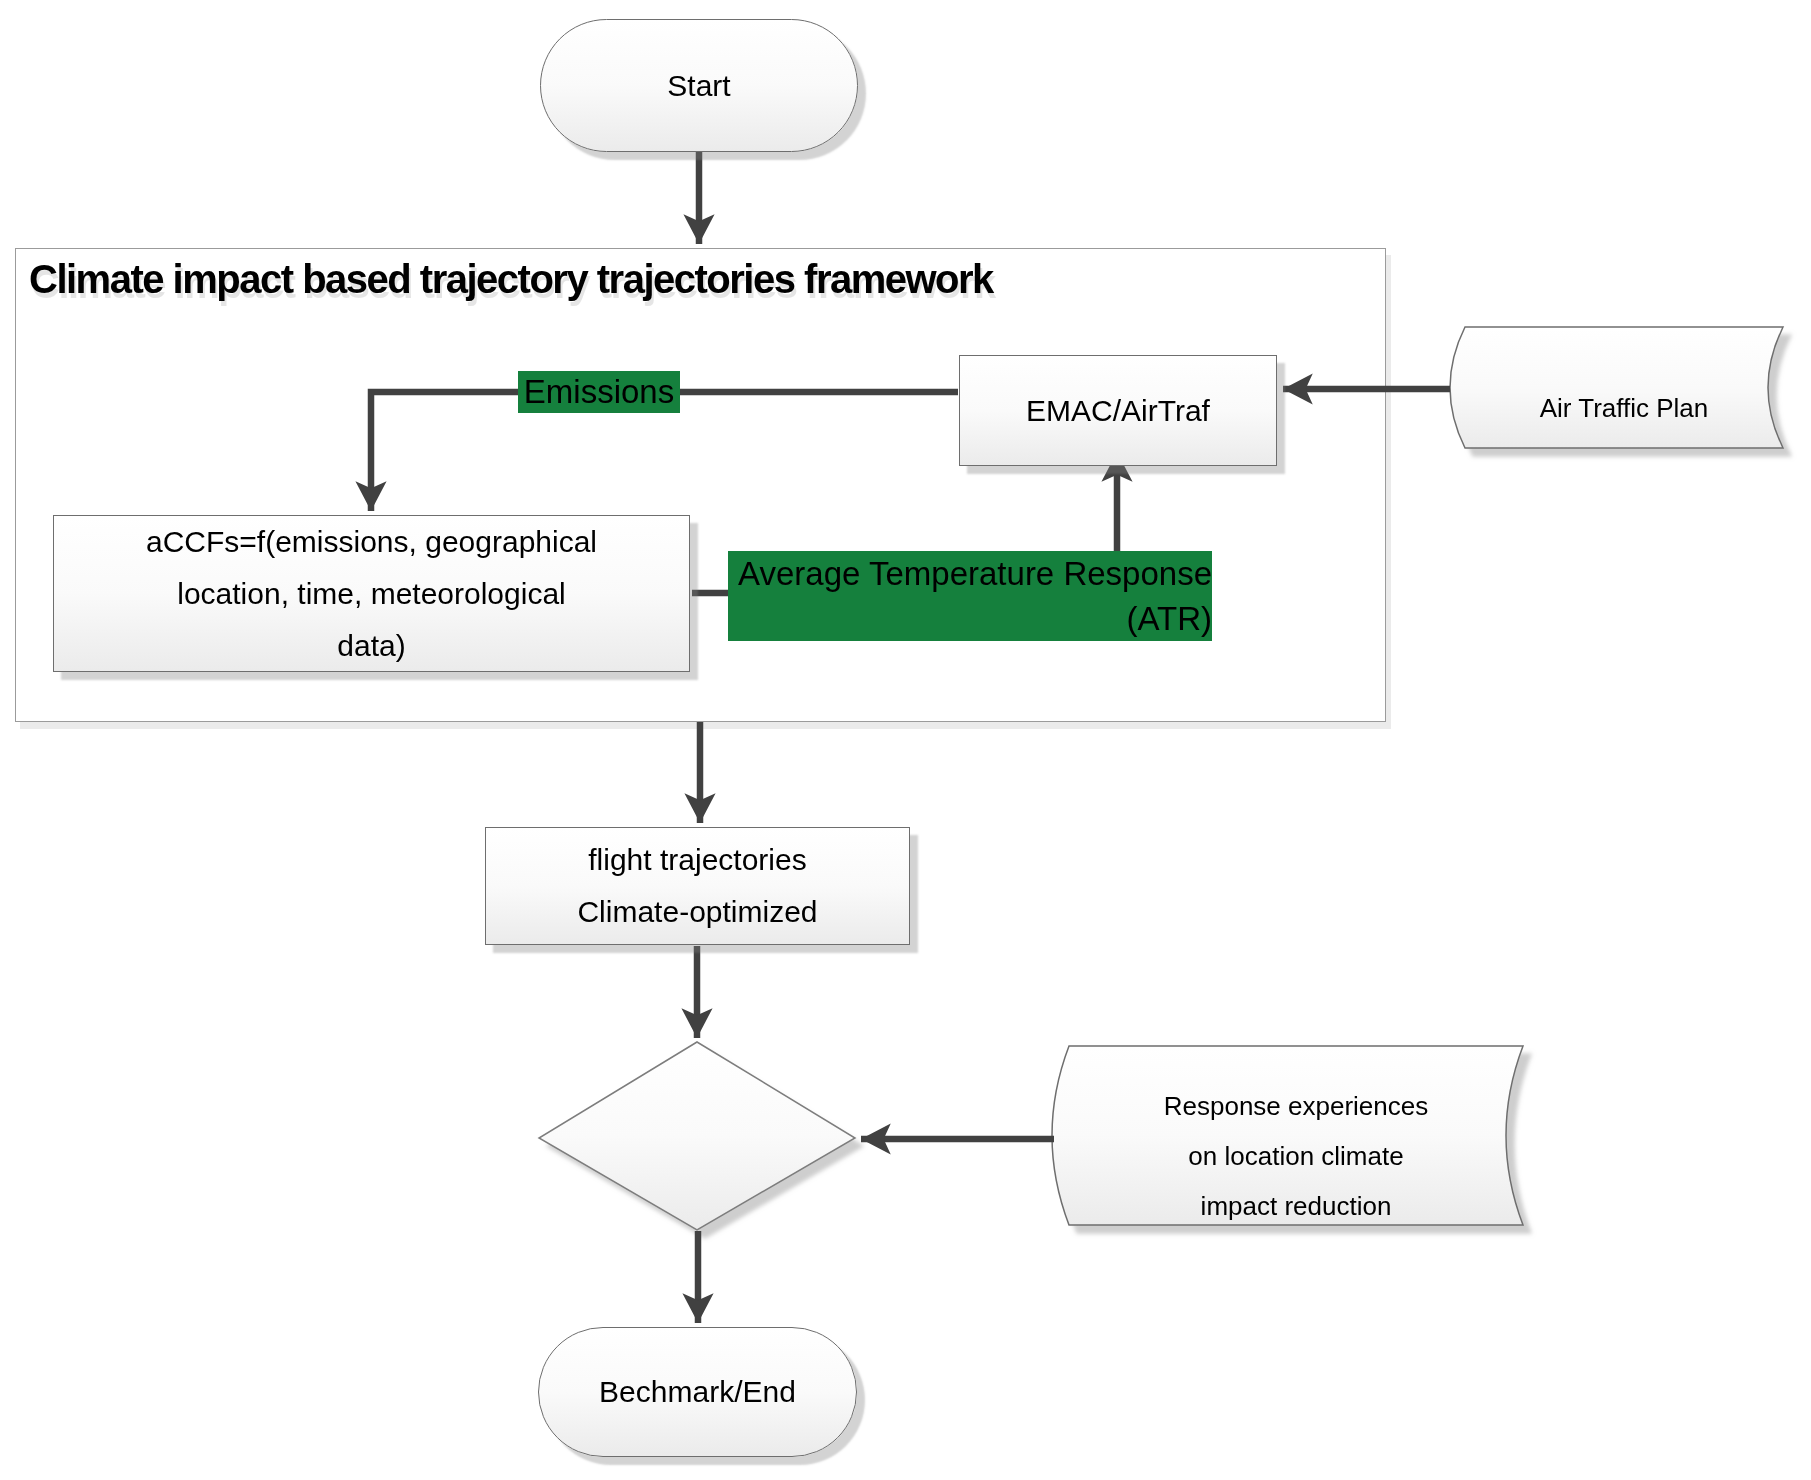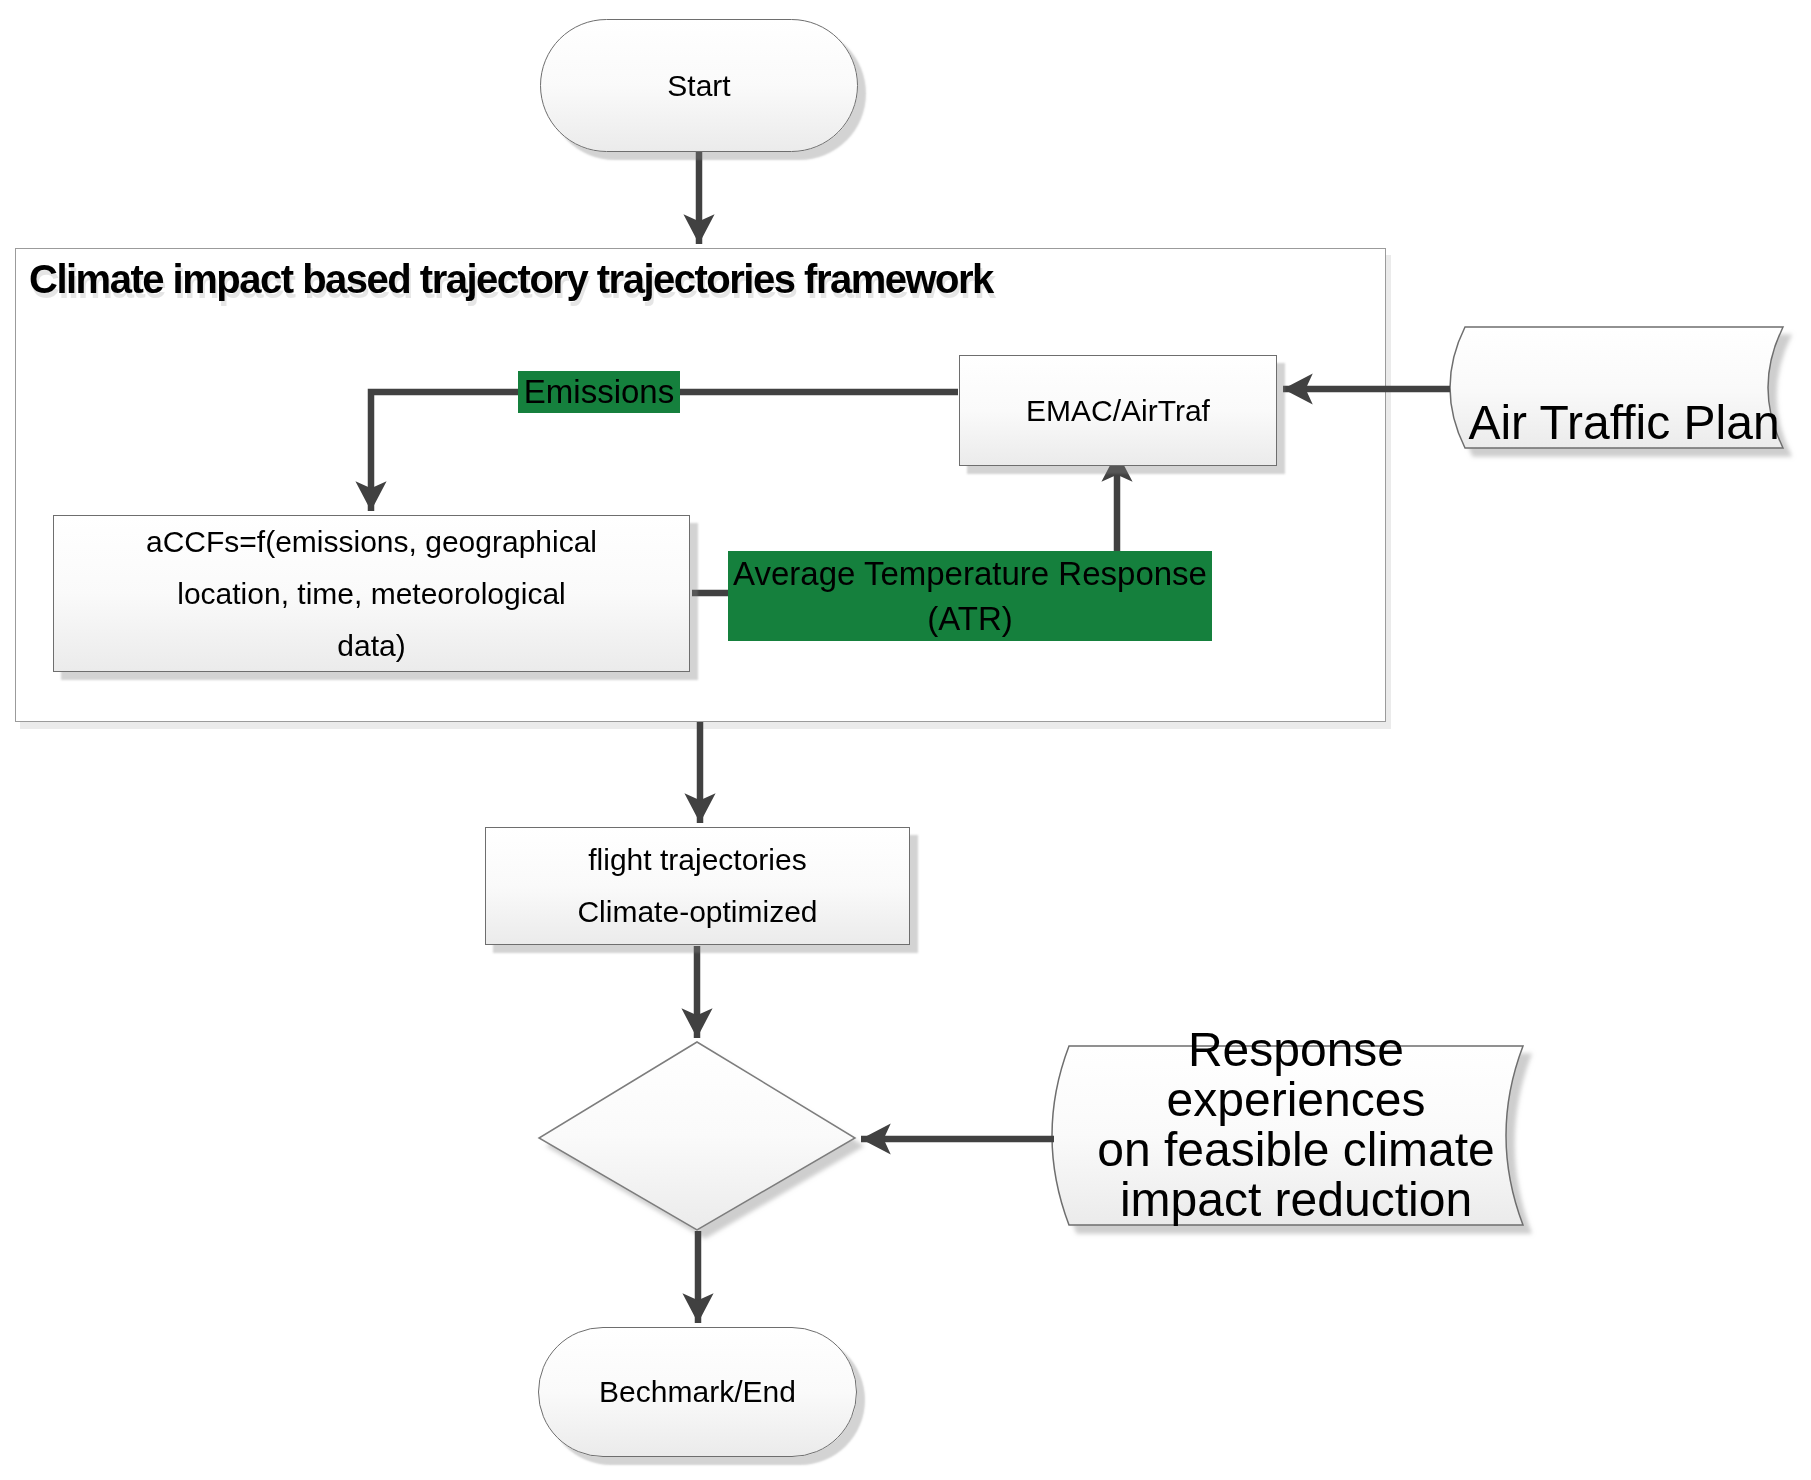--- a/index.html
+++ b/index.html
@@ -26,38 +26,38 @@
   .node {
     position:absolute; display:flex; align-items:center; justify-content:center;
     text-align:center; border:1.5px solid #6e6e6e;
     background:linear-gradient(180deg,#ffffff 0%,#fafafa 50%,#ebebeb 100%);
     box-shadow:8px 8px 2px rgba(130,130,130,0.35);
     font-size:30px; line-height:52px; z-index:3;
   }
   .terminator { border-radius:68px; }
   .overlay {
     position:absolute; display:flex; flex-direction:column;
-    align-items:center; justify-content:flex-end; text-align:center;
-    font-size:48px; line-height:50px; z-index:3;
+    align-items:center; justify-content:center; text-align:center;
+    font-size:26px; line-height:50px; z-index:3;margin-top:20px;
   }
   .edge-label {
     position:absolute; background:#15803d; text-align:center;
     font-size:33px; z-index:3; display:flex; flex-direction:column;
     align-items:center; justify-content:center;
   }
   #start-node    { left:540px; top:19px;  width:318px; height:133px; }
   #emac-node     { left:959px; top:355px; width:318px; height:111px; }
   #accfs-node    { left:53px;  top:515px; width:637px; height:157px; }
   #climate-node  { left:485px; top:827px; width:425px; height:118px; }
   #verified-node { left:538px; top:1327px; width:319px; height:130px; border-radius:65px; }
   #atp-label     { left:1465px; top:327px;  width:318px; height:121px; }
   #diamond-label { left:552px;  top:1086px; width:290px; height:100px; line-height:48px; }
   #prev-label    { left:1069px; top:1046px; width:454px; height:179px; }
   #emissions-label { left:518px; top:371px; width:162px; height:42px; line-height:42px; }
-  #atr-label       { left:728px; top:551px; width:484px; height:90px;  line-height:45px; }
+  #atr-label       { left:728px; top:551px; width:484px; height:90px;  line-height:45px;align-items:flex-end; }
 </style>
 </head>
 <body>
 
 <div class="canvas">
 
   <div class="frame">
     <div class="frame-title">Climate impact based trajectory trajectories framework</div>
   </div>
 
@@ -121,21 +121,21 @@
     <span>Bechmark/End</span>
   </div>
 
   <div class="overlay" id="atp-label">
     <span>Air Traffic Plan</span>
   </div>
 
 
   <div class="overlay" id="prev-label">
     <div>Response experiences</div>
-    <div>on feasible climate</div>
+    <div>on location climate</div>
     <div>impact reduction</div>
   </div>
 
   <div class="edge-label" id="emissions-label">
     <span>Emissions</span>
   </div>
 
   <div class="edge-label" id="atr-label">
     <div>Average Temperature Response</div>
     <div>(ATR)</div>

